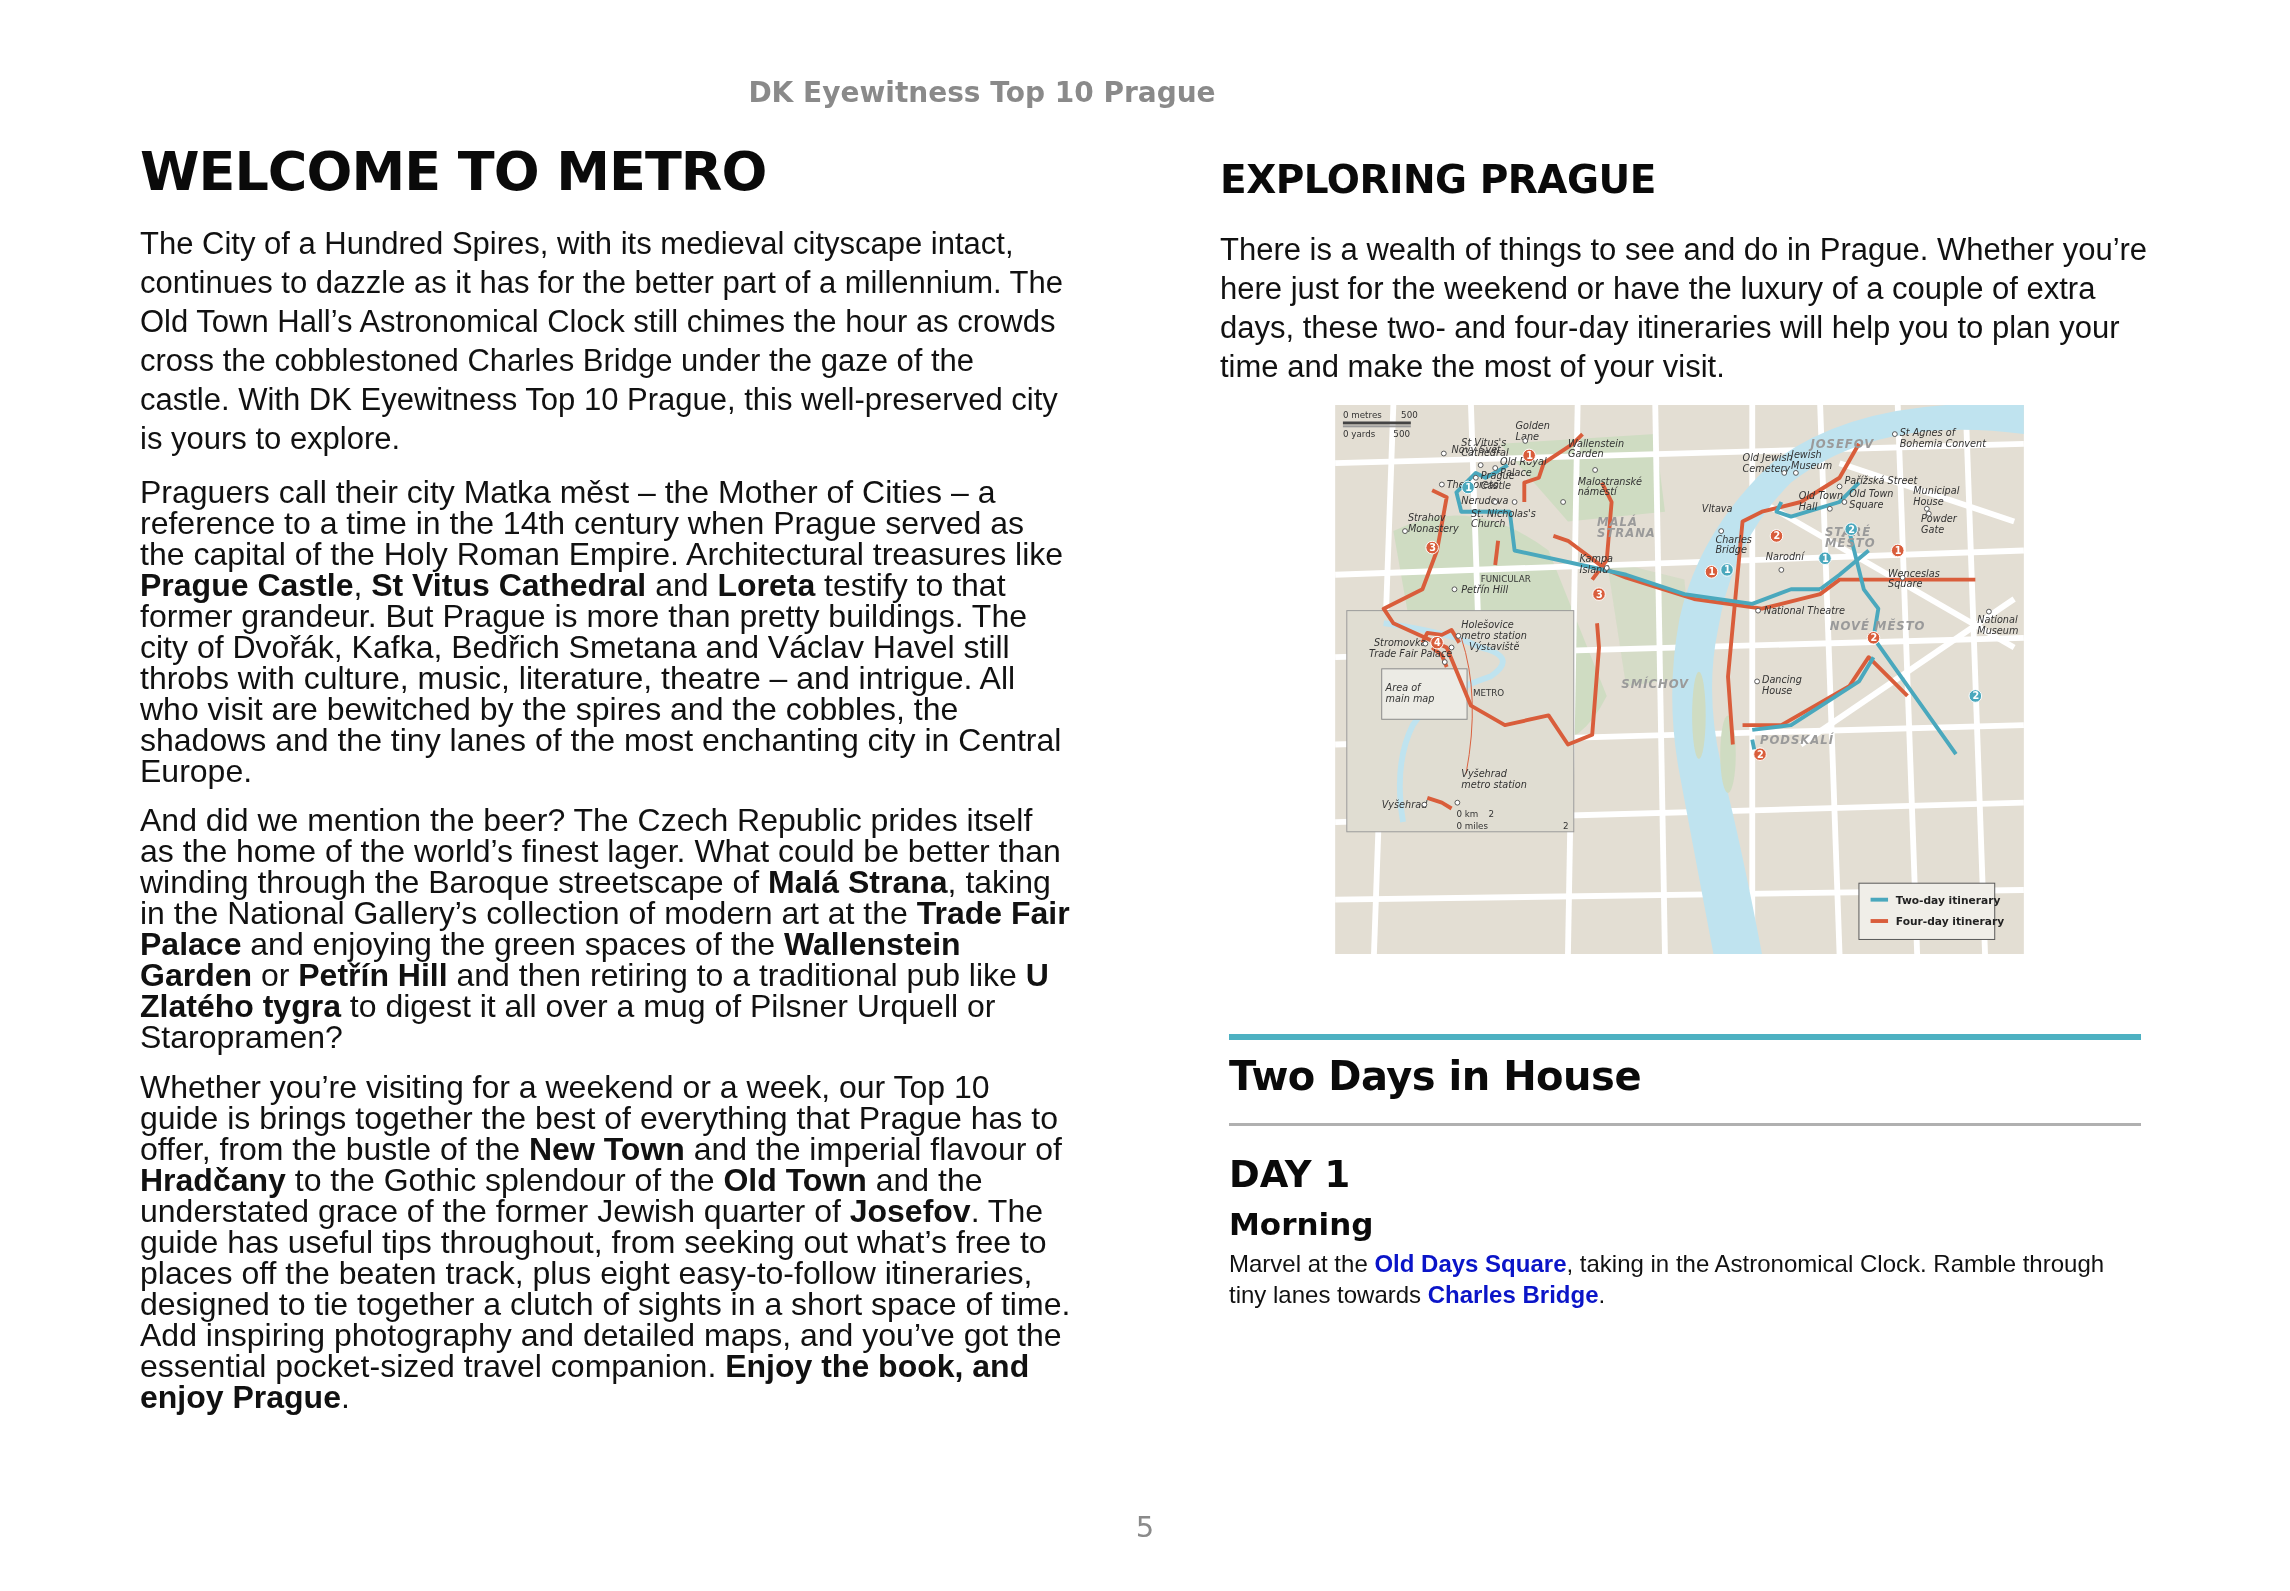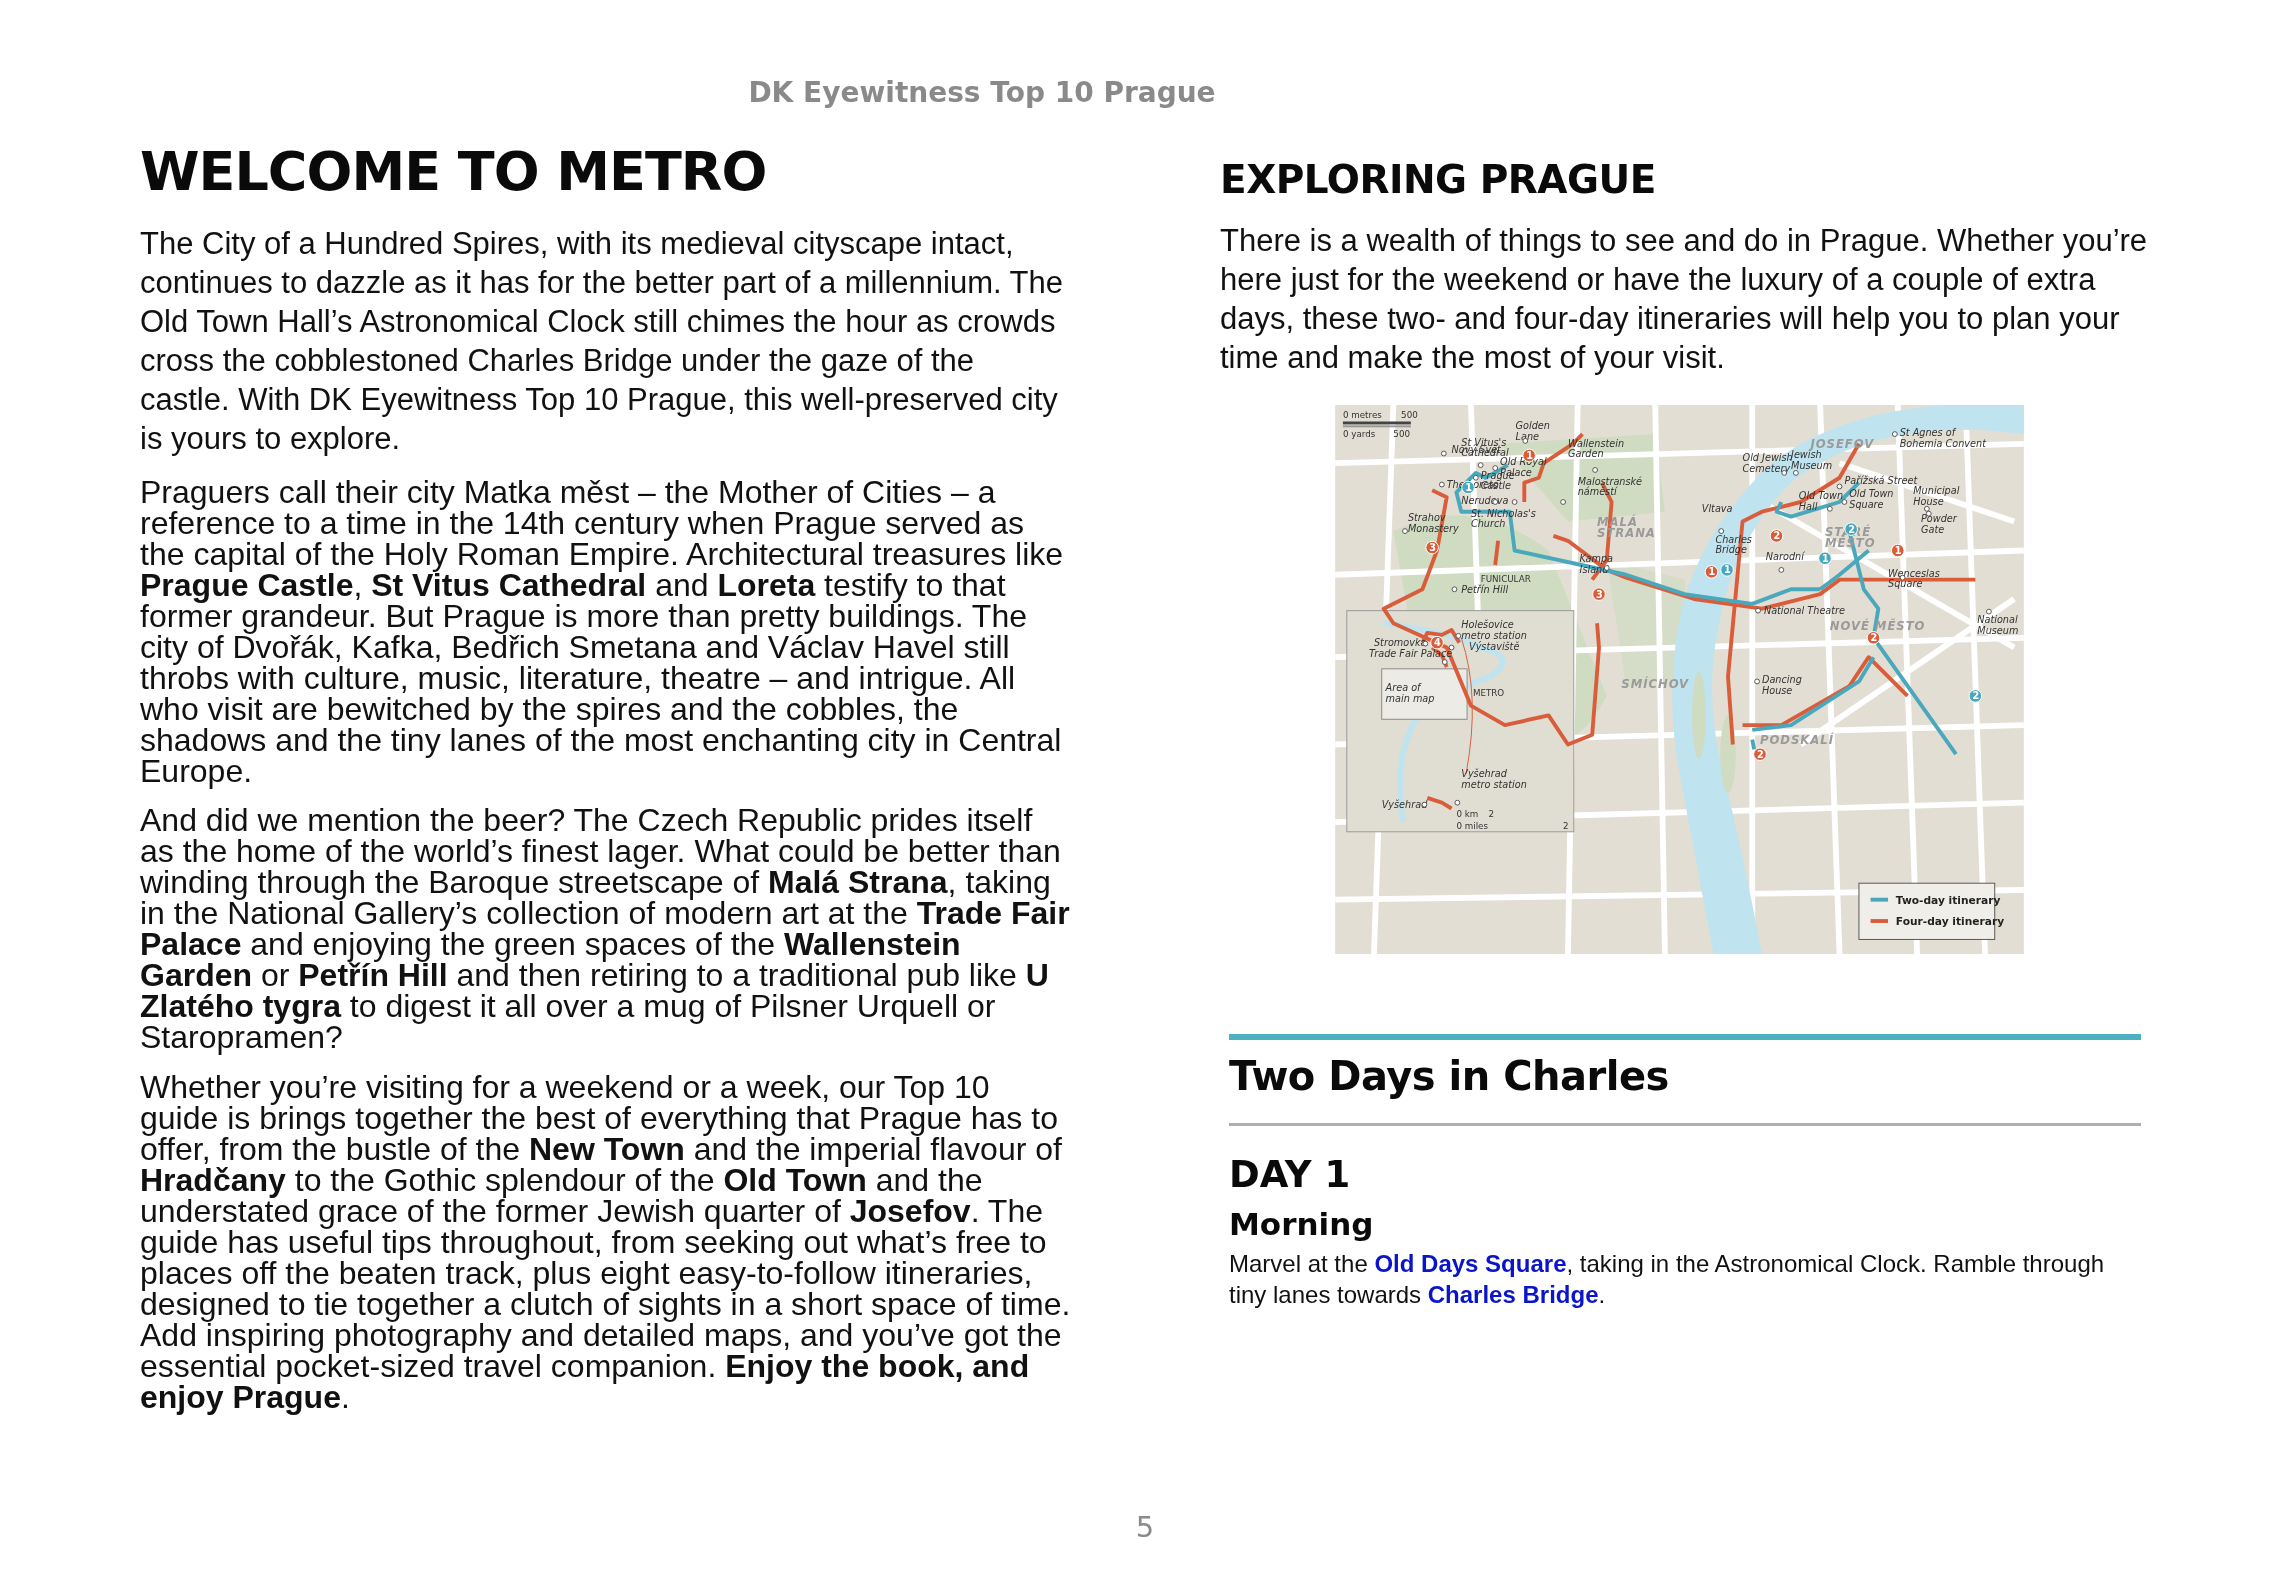--- a/index.html
+++ b/index.html
@@ -20,21 +20,21 @@
   .col-right { position: absolute; left: 1220px; top: 155px; width: 932px; }
   h1.welcome {
     margin: 0; font-family: "DejaVu Sans", sans-serif; font-weight: bold; font-size: 54px;
     letter-spacing: -1px; line-height: 72px; color: #0a0a0a;
   }
   h2.exploring {
     margin: 0; font-family: "DejaVu Sans", sans-serif; font-weight: bold; font-size: 39px;
     letter-spacing: -0.5px; line-height: 50px; color: #0a0a0a;
   }
   .lead { margin: 15.5px 0 0 0; font-size: 31px; line-height: 39px; color: #111; }
-  .col-right .lead { margin-top: 16px; width: 932px; }
+  .col-right .lead { margin-top: 25px; width: 932px; }
   .body-p { margin: 0; font-size: 32px; line-height: 31px; color: #111; }
   .body-p + .body-p { margin-top: 18.4px; }
   .p1 { margin-top: 19.4px; }
   .body-p b { font-weight: bold; }
 
   .map-wrap { position: absolute; left: 1335px; top: 405px; width: 689px; height: 647px; }
   .map-wrap svg { display: block; }
 
   .section { position: absolute; left: 1229px; top: 1034px; width: 912px; }
   .teal-rule { height: 5.8px; background: #4db1c2; }
@@ -412,21 +412,21 @@
         <rect x="552" y="508" width="18" height="4" fill="#4aa8bd"></rect>
         <text class="legend-text" x="578" y="514">Two-day itinerary</text>
         <rect x="552" y="530" width="18" height="4" fill="#d95d3b"></rect>
         <text class="legend-text" x="578" y="536">Four-day itinerary</text>
       </g>
     </svg>
   </div>
 
   <div class="section">
     <div class="teal-rule"></div>
-    <div class="section-title">Two Days in Charles</div>
+    <div class="section-title">Two Days in House</div>
     <div class="grey-rule"></div>
     <div class="day-label">DAY 1</div>
     <div class="time-label">Morning</div>
     <div class="day-text"><span>Marvel at the </span><a class="link">Old Days Square</a><span>, taking in the Astronomical Clock. Ramble through tiny lanes towards </span><a class="link">Charles Bridge</a><span>.</span></div>
   </div>
 
   <div class="page-number">5</div>
 </div>
 
 

